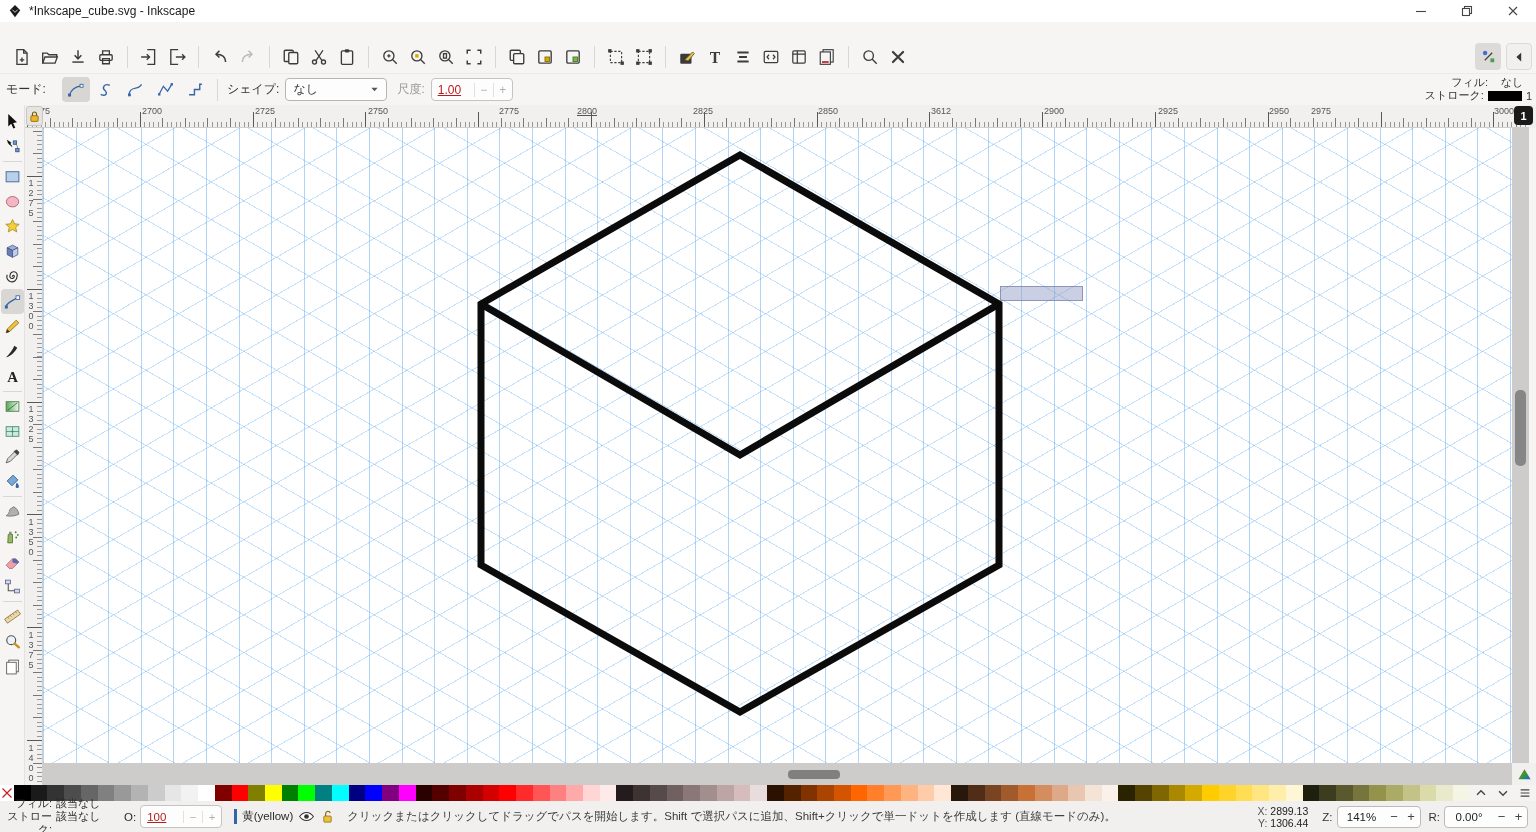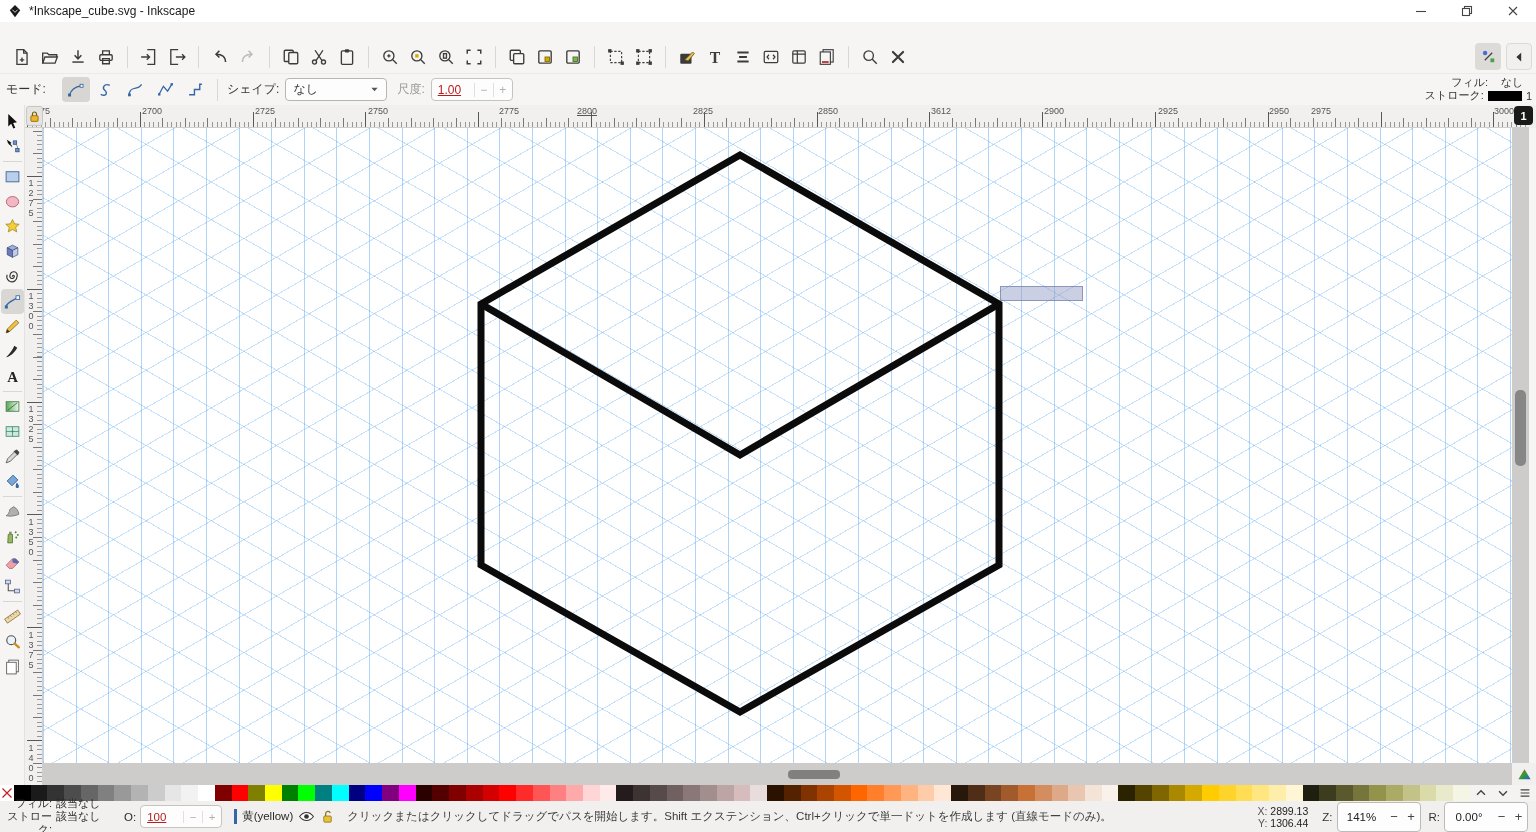--- a/index.html
+++ b/index.html
@@ -83,21 +83,21 @@
   #statusbar{left:0;top:801px;width:1536px;height:31px;background:#f1f0ef;display:flex;align-items:center;font-size:11.5px;color:#2a2a2a;box-sizing:border-box;padding:0 4px;}
   #fs-status{display:grid;grid-template-columns:52px 58px;line-height:13px;font-size:11px;}
   #fs-status .lab{text-align:right;padding-right:4px;color:#333;}
   #opacity{display:flex;align-items:center;gap:4px;margin-left:10px;}
   #opacity .spin{margin-left:0;}
   #layerbox{display:flex;align-items:center;gap:5px;margin-left:12px;}
   #layer-colorbar{width:3px;height:15px;background:#3465a4;}
   #message{margin-left:12px;flex:1;white-space:nowrap;overflow:hidden;color:#3a3a3a;font-size:11.5px;}
   #xy{font-size:10.5px;line-height:12px;text-align:right;margin-right:6px;color:#222;}
   #xy .xylab{color:#555;padding-right:3px;}
-  .spin2{height:30px;background:#fdfdfd;border:1px solid #bdbbb8;border-radius:4px;display:flex;align-items:center;box-sizing:border-box;overflow:hidden;font-size:11.5px;}
+  .spin2{height:22px;background:#fdfdfd;border:1px solid #bdbbb8;border-radius:4px;display:flex;align-items:center;box-sizing:border-box;overflow:hidden;font-size:11.5px;}
   .spin2 .val{padding:0 7px;min-width:34px;text-align:center;color:#222;}
   .spin2 .sbtn{width:17px;text-align:center;color:#444;font-size:13px;}
   .sb-lab{margin:0 4px 0 8px;color:#333;}
   svg{display:block;}
 </style>
 </head>
 <body>
 
 <svg width="0" height="0" style="position:absolute">
 <defs>
@@ -996,21 +996,21 @@
     <div id="layerbox">
       <div id="layer-colorbar"></div>
       <span>黄(yellow)</span>
       <svg width="17" height="17">
           <use href="#misc-eye"></use>
         </svg>
       <svg width="15" height="15">
           <use href="#misc-lock-open"></use>
         </svg>
     </div>
-    <div id="message">クリックまたはクリックしてドラッグでパスを開始します。Shift エクステンション、Ctrl+クリックで単一ドットを作成します (直線モードのみ)。</div>
+    <div id="message">クリックまたはクリックしてドラッグでパスを開始します。Shift で選択パスに追加、Shift+クリックで単一ドットを作成します (直線モードのみ)。</div>
     <div id="xy">
       <div><span class="xylab">X:</span><span>2899.13</span></div>
       <div><span class="xylab">Y:</span><span>1306.44</span></div>
     </div>
     <span class="sb-lab">Z:</span>
     <div class="spin2">
       <span class="val">141%</span>
       <span class="sbtn">−</span>
       <span class="sbtn">+</span>
     </div>

